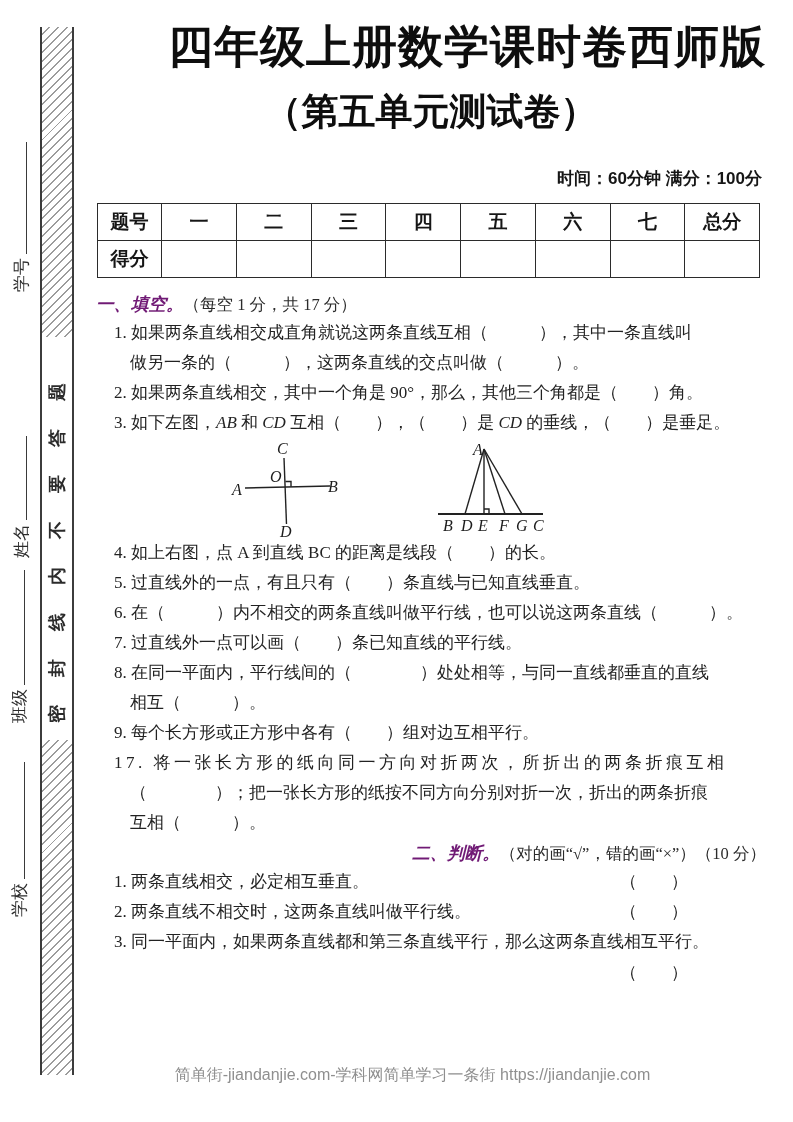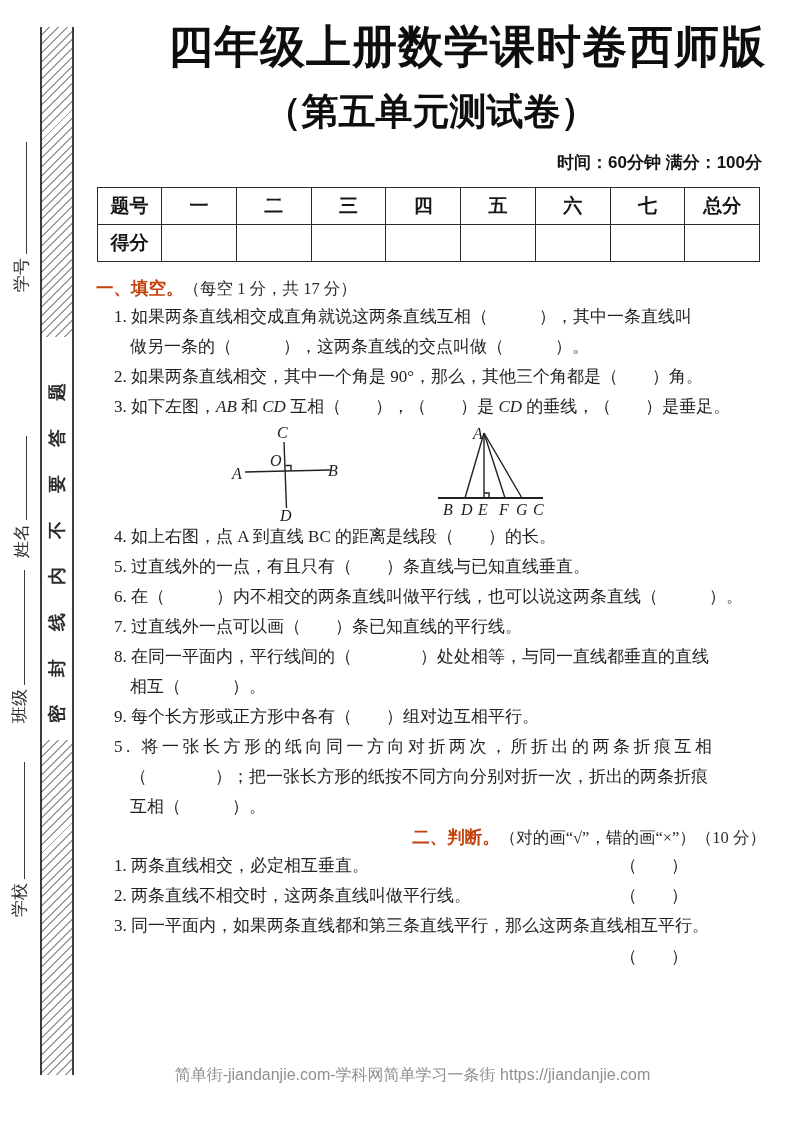--- a/index.html
+++ b/index.html
@@ -45,34 +45,34 @@
     margin:18px 0 0; text-align:right; font-size:45px; line-height:58px;
     font-weight:bold; letter-spacing:1px; color:#0e0e0e;
     font-family:"Liberation Sans","DejaVu Sans",sans-serif;
   }
   .subtitle {
     margin:12px 0 0; text-align:center; font-size:37px; line-height:48px;
     font-weight:bold; color:#0e0e0e;
     font-family:"Liberation Sans","DejaVu Sans",sans-serif;
   }
   .meta {
-    margin-top:16px; line-height:22px; text-align:right; padding-right:4px;
+    margin-top:32px; line-height:22px; text-align:right; padding-right:4px;
     font-size:17px; font-weight:bold; color:#161616;
     font-family:"Liberation Sans","DejaVu Sans",sans-serif;
   }
 
   table.score { border-collapse:collapse; table-layout:fixed; width:663px; margin:13px 0 0 1px; }
   table.score td {
     border:1.8px solid #2b2b2b; height:36px; padding:0; text-align:center;
     font-size:19px; font-weight:bold; color:#161616;
   }
   table.score col.c0 { width:64px; }
 
   .sec-head { margin-top:13px; line-height:26px; font-size:17.5px; }
-  .sec-head .h { font-weight:bold; font-family:"Liberation Sans","DejaVu Sans",sans-serif; color:#c2410c; }
+  .sec-head .h { font-weight:bold; font-family:"Liberation Sans","DejaVu Sans",sans-serif; color:#701a75;font-style:italic; }
   .sec-head .n { font-size:16.5px; color:#2b2b2b; }
 
   .q { line-height:30px; font-size:17px; padding-left:18px; white-space:nowrap; }
   .q.cont { padding-left:34px; }
   .q.sp { letter-spacing:3.5px; }
   .math-var { font-style:italic; font-family:"Liberation Serif","DejaVu Serif",serif; }
 
   .figures { height:98px; margin-top:2px; display:flex; }
   .fig1 { margin-left:134px; }
   .fig2 { margin-left:95px; }
@@ -198,21 +198,21 @@
       </svg>
     </div>
 
     <div class="q">4. 如上右图，点 A 到直线 BC 的距离是线段（　　）的长。</div>
     <div class="q">5. 过直线外的一点，有且只有（　　）条直线与已知直线垂直。</div>
     <div class="q">6. 在（　　　）内不相交的两条直线叫做平行线，也可以说这两条直线（　　　）。</div>
     <div class="q">7. 过直线外一点可以画（　　）条已知直线的平行线。</div>
     <div class="q">8. 在同一平面内，平行线间的（　　　　）处处相等，与同一直线都垂直的直线</div>
     <div class="q cont">相互（　　　）。</div>
     <div class="q">9. 每个长方形或正方形中各有（　　）组对边互相平行。</div>
-    <div class="q sp">5. 将一张长方形的纸向同一方向对折两次，所折出的两条折痕互相</div>
+    <div class="q sp">17. 将一张长方形的纸向同一方向对折两次，所折出的两条折痕互相</div>
     <div class="q cont">（　　　　）；把一张长方形的纸按不同方向分别对折一次，折出的两条折痕</div>
     <div class="q cont">互相（　　　）。</div>
 
     <div class="sec-head" style="margin-top:2px;text-align:right;">
       <span class="h">二、判断。</span><span class="n">（对的画“√”，错的画“×”）（10 分）</span>
     </div>
 
     <div class="judge">
       <span>1. 两条直线相交，必定相互垂直。</span>
       <span>（　　）</span>

